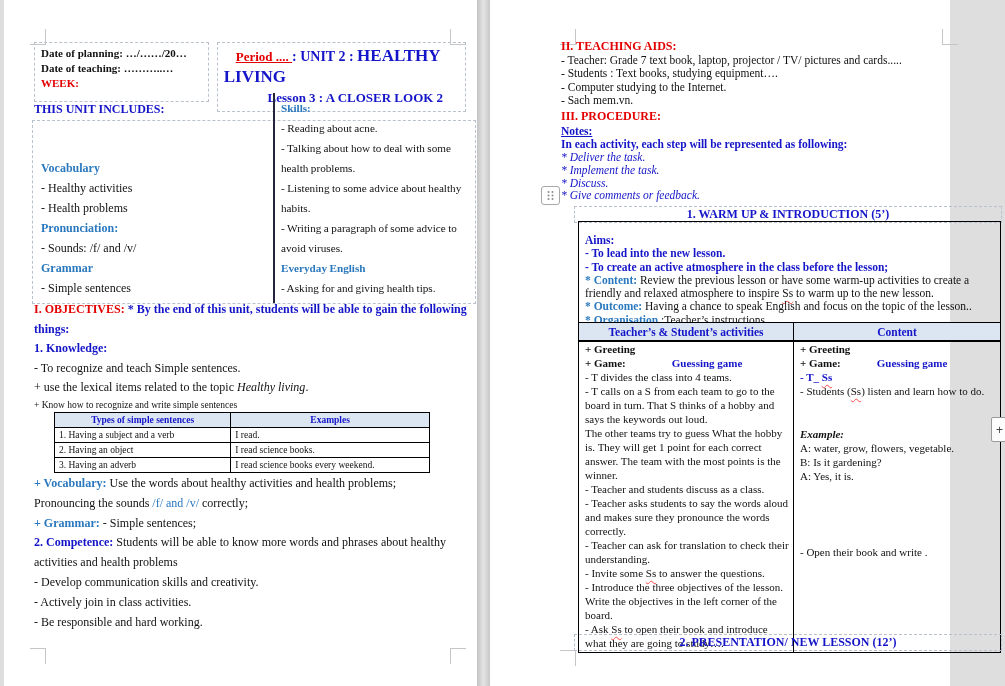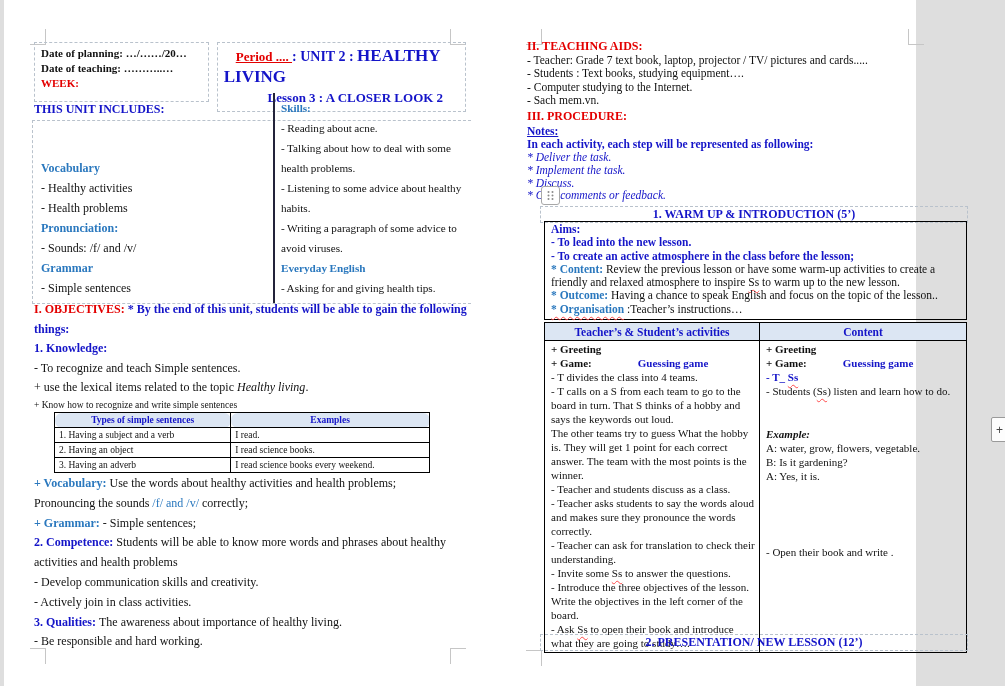--- a/index.html
+++ b/index.html
@@ -8,21 +8,21 @@
     --red:#e30000;
     --hdr-bg:#dce6f3;
     --dash:#b9c2cc;
     --crop:#c6c6c6;
   }
   html,body{margin:0;padding:0;background:#e8e8e8;}
   .canvas{position:relative;width:1005px;height:686px;overflow:hidden;
           font-family:"Liberation Serif",serif;color:#111;background:#dedede;}
   .page{position:absolute;top:0;height:686px;background:#fff;}
   .page-left{left:4px;width:514px;}
-  .page-right{left:472px;width:444px;}
+  .page-right{left:506px;width:444px;}
   .gap{position:absolute;left:477px;top:0;width:13px;height:686px;
        background:linear-gradient(to right,#c3c3c3,#e2e2e2 45%,#e2e2e2 55%,#c7c7c7);}
   p{margin:0;padding:0;}
   .b{font-weight:bold;}
   .i{font-style:italic;}
   .blue{color:var(--blue);}
   .steel{color:var(--steel);}
   .red{color:var(--red);}
   .sq{text-decoration-line:underline;text-decoration-style:wavy;
       text-decoration-color:#ff4a4a;text-decoration-thickness:1px;text-underline-offset:3px;}
@@ -48,38 +48,38 @@
                   border:1px dashed var(--dash);display:flex;align-items:flex-end;}
   .inc-left{width:224px;padding:5px 8px;font-size:12px;line-height:20px;}
   .inc-right{flex:1;border-left:2px solid #23233a;padding:5px 6px;font-size:11.2px;line-height:20px;word-spacing:-0.3px;}
   .inc-h{color:var(--steel);font-weight:bold;}
   .flow{position:absolute;left:30px;width:434px;font-size:12px;line-height:19.5px;}
   .objectives{top:300px;}
   .small-line{font-size:9.5px;line-height:14px;}
   .simple-table{position:absolute;left:50px;top:412px;width:376px;border-collapse:collapse;
                 font-size:9.5px;}
   .simple-table th,.simple-table td{border:1px solid #000;height:14px;padding:0 4px;line-height:13px;}
-  .simple-table th{background:var(--hdr-bg);color:var(--blue);font-weight:bold;text-align:center;border-radius:7px;}
+  .simple-table th{background:var(--hdr-bg);color:var(--blue);font-weight:bold;text-align:center;}
   .simple-table td{text-align:left;}
   .st-col1{width:47%;}
   .lower{top:474px;line-height:19.8px;}
 
   
   .r-flow{position:absolute;left:55px;top:38px;width:442px;}
   .r-h{font-size:12px;font-weight:bold;color:var(--red);line-height:16px;}
   .aid{font-size:11.5px;line-height:13.4px;}
   .notes-l{font-size:11.5px;font-weight:bold;color:var(--blue);line-height:14px;text-decoration:underline;}
   .notes-i{font-size:11.5px;font-weight:bold;color:var(--blue);line-height:13.4px;}
   .step{font-size:11.5px;font-style:italic;color:var(--blue);line-height:12.8px;}
   .proc-head{position:absolute;left:68px;width:426px;height:15px;border:1px dashed var(--dash);
              text-align:center;font-size:12px;font-weight:bold;color:var(--blue);line-height:15px;}
   .warmup{top:206px;}
   .pres{top:634px;}
   .aims-box{position:absolute;left:72px;top:221px;width:409px;height:95px;border:1px solid #000;
-            padding:1px 6px;font-size:11.5px;line-height:13.3px;}
+            padding:12px 6px;font-size:11.5px;line-height:13.3px;}
   .act-table{position:absolute;left:72px;top:322px;width:423px;border-collapse:collapse;}
   .act-table th{border:1.5px solid #000;background:var(--hdr-bg);color:var(--blue);
                 font-weight:bold;font-size:11.5px;height:15px;text-align:center;margin-top:20px;}
   .act-table td{border:1.5px solid #000;vertical-align:top;font-size:11px;line-height:14px;
                 padding:1px 4px 2px 6px;}
   .col-acts{width:212px;}
   .gname{color:var(--blue);font-weight:bold;margin-left:46px;}
   .gname2{color:var(--blue);font-weight:bold;margin-left:36px;}
   .mt-ex{margin-top:29px;}
   .mt-open{margin-top:62px;}
@@ -170,21 +170,20 @@
       </tbody>
     </table>
 
     <div class="flow lower">
       <p><span class="steel b">+ Vocabulary: </span><span>Use the words about healthy activities and health problems;</span></p>
       <p><span>Pronouncing the sounds </span><span class="steel">/f/ and /v/</span><span> correctly;</span></p>
       <p><span class="steel b">+ Grammar: </span><span>- Simple sentences;</span></p>
       <p><span class="blue b">2. Competence: </span><span>Students will be able to know more words and phrases about healthy activities and health problems</span></p>
       <p>- Develop communication skills and creativity.</p>
       <p>- Actively join in class activities.</p>
-      <p><span class="blue b">3. Qualities: </span><span>The awareness about importance of healthy living.</span></p>
       <p>- Be responsible and hard working.</p>
     </div>
   </div>
 
   <div class="gap"></div>
 
   <div class="page page-right">
     <div class="cm cm-tl" style="left:54px;top:29px"></div>
     <div class="cm cm-tr" style="left:436px;top:29px"></div>
     <div class="cm cm-bl" style="left:54px;top:650px"></div>

